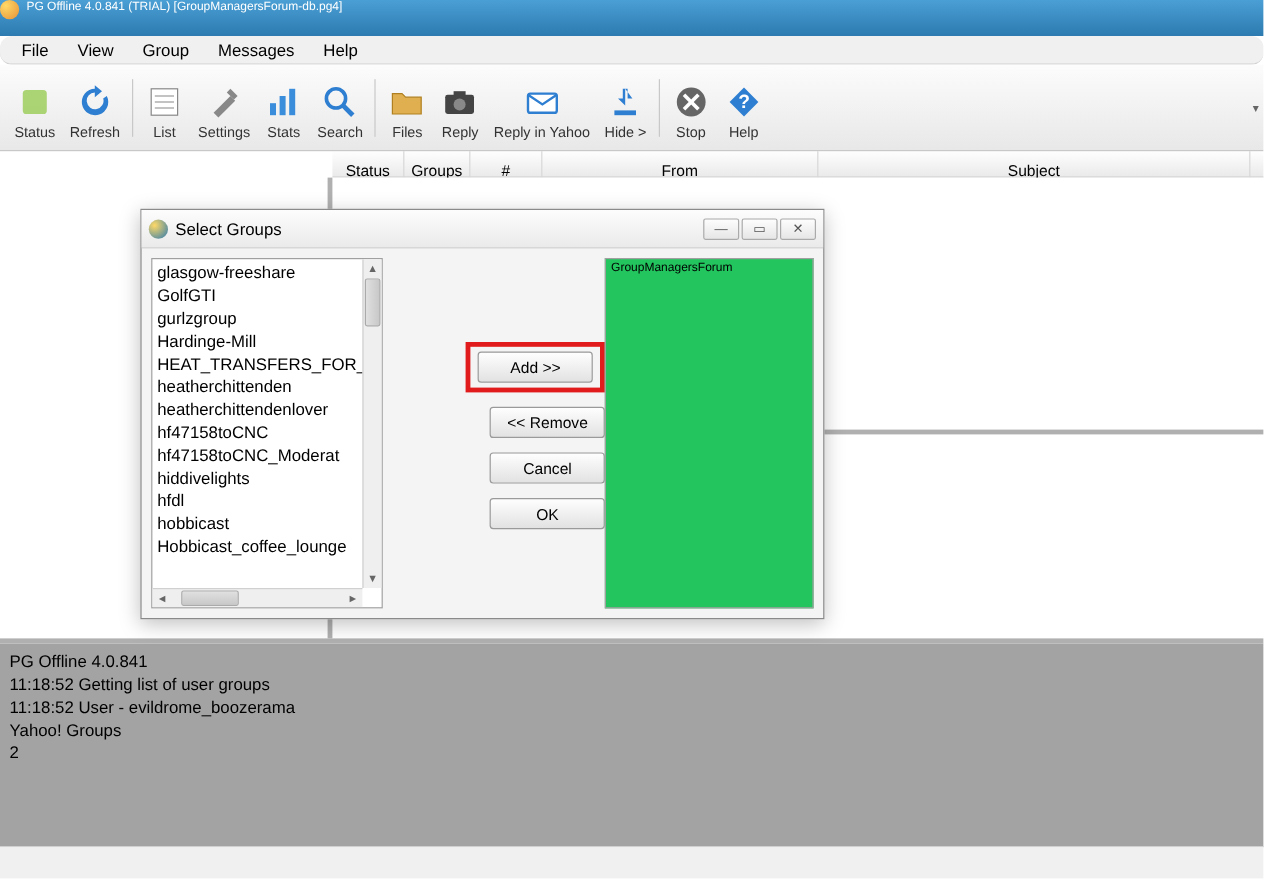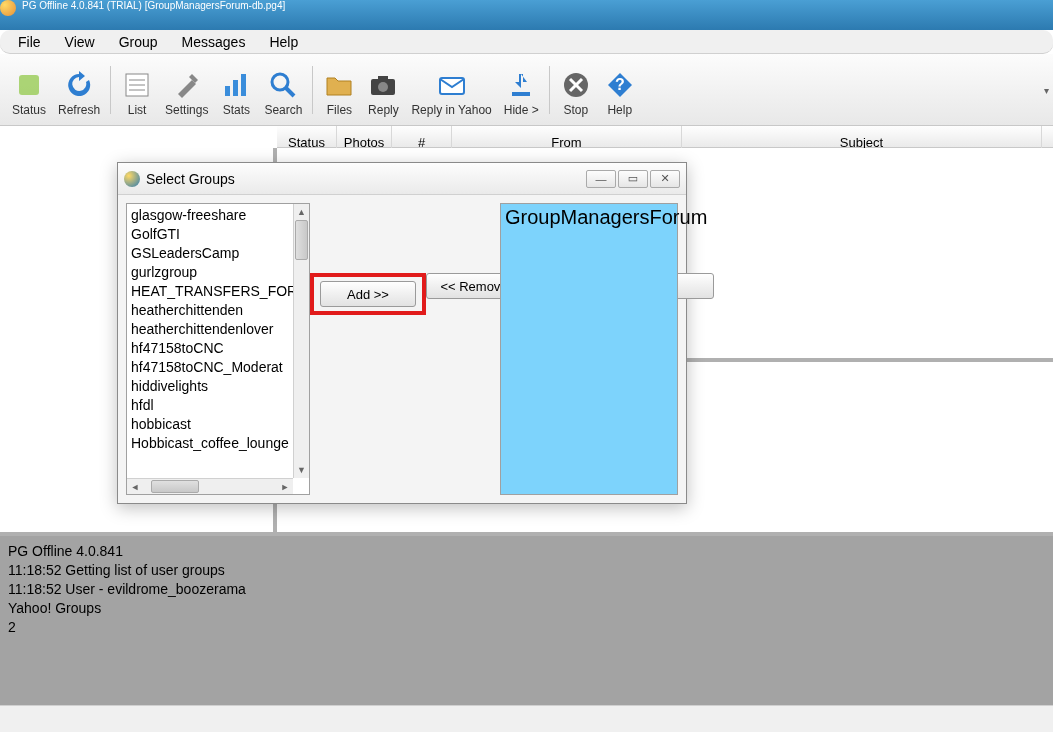--- a/index.html
+++ b/index.html
@@ -114,21 +114,21 @@
   border-bottom: 1px solid #d0d0d0;
 }
 .status-bar {
   height:26px; background:#f0f0f0;
 }
 
 
 .dialog {
   position: absolute;
   left: 117px;
-  top: 162px;
+  top: 174px;
   width: 570px;
   height: 342px;
   background: #f4f4f4;
   border: 1px solid #8a8a8a;
   box-shadow: 0 4px 16px rgba(0,0,0,0.25);
 }
 .dialog-titlebar {
   height: 32px;
   background: linear-gradient(to bottom, #fdfdfd, #eaeaea);
   display: flex;
@@ -204,21 +204,22 @@
   border:1px solid #aaa; border-radius:2px;
 }
 .listbox .hscroll .arrow{
   position:absolute; top:0; bottom:0; width:16px;
   display:flex; align-items:center; justify-content:center;
   font-size:9px; color:#666;
 }
 .dlg-buttons {
   width: 190px;
   display: flex;
-  align-items: flex-start;
+  flex-direction: column;
+  align-items: flex-end;
   padding-top: 70px;
 }
 .dlg-buttons .btn-wrap{
   margin-bottom: 12px;
 }
 .dlg-buttons button {
   width: 96px;
   height: 26px;
   background: linear-gradient(to bottom,#fefefe,#e2e2e2);
   border: 1px solid #9a9a9a;
@@ -227,23 +228,23 @@
   cursor: default;
 }
 .highlight-red {
   border: 4px solid #e11b1b;
   padding: 4px 6px;
   display:inline-block;
 }
 .rightbox {
   width: 178px;
   height: 100%;
-  background: #7dd3fc;
+  background: #22c55e;
   border: 1px solid #a0a0a0;
-  font-size: 20px;
+  font-size: 10px;
   padding: 2px 4px;
 }
 </style>
 </head>
 <body>
 
 <div class="title-bar">
   <div class="app-icon"></div>
   <span>PG Offline 4.0.841 (TRIAL) [GroupManagersForum-db.pg4]</span>
 </div>
@@ -368,21 +369,21 @@
           <text x="15" y="20" text-anchor="middle" fill="#fff" font-size="16" font-weight="bold">?</text>
         </svg>
       </div>
       <span>Help</span>
     </div>
     <div class="tool-chevron">▾</div>
 </div>
 
 <div class="column-headers" id="colheaders">
     <div class="col" style="width: 60px;">Status</div>
-    <div class="col" style="width: 55px;">Photos</div>
+    <div class="col" style="width: 55px;">Groups</div>
     <div class="col" style="width: 60px;">#</div>
     <div class="col" style="width: 230px;">From</div>
     <div class="col" style="width: 360px;">Subject</div>
   </div>
 
 <div class="content-area">
   <div class="left-panel-stub"></div>
   <div class="mid-separator"></div>
 </div>
 
@@ -404,22 +405,22 @@
       <div class="winbtn">—</div>
       <div class="winbtn">▭</div>
       <div class="winbtn">✕</div>
     </div>
   </div>
   <div class="dialog-body">
     <div class="listbox">
       <div class="items" id="availlist">
           <div>glasgow-freeshare</div>
           <div>GolfGTI</div>
-          <div>GSLeadersCamp</div>
           <div>gurlzgroup</div>
+          <div>Hardinge-Mill</div>
           <div>HEAT_TRANSFERS_FOR_</div>
           <div>heatherchittenden</div>
           <div>heatherchittendenlover</div>
           <div>hf47158toCNC</div>
           <div>hf47158toCNC_Moderat</div>
           <div>hiddivelights</div>
           <div>hfdl</div>
           <div>hobbicast</div>
           <div>Hobbicast_coffee_lounge</div>
         </div>

